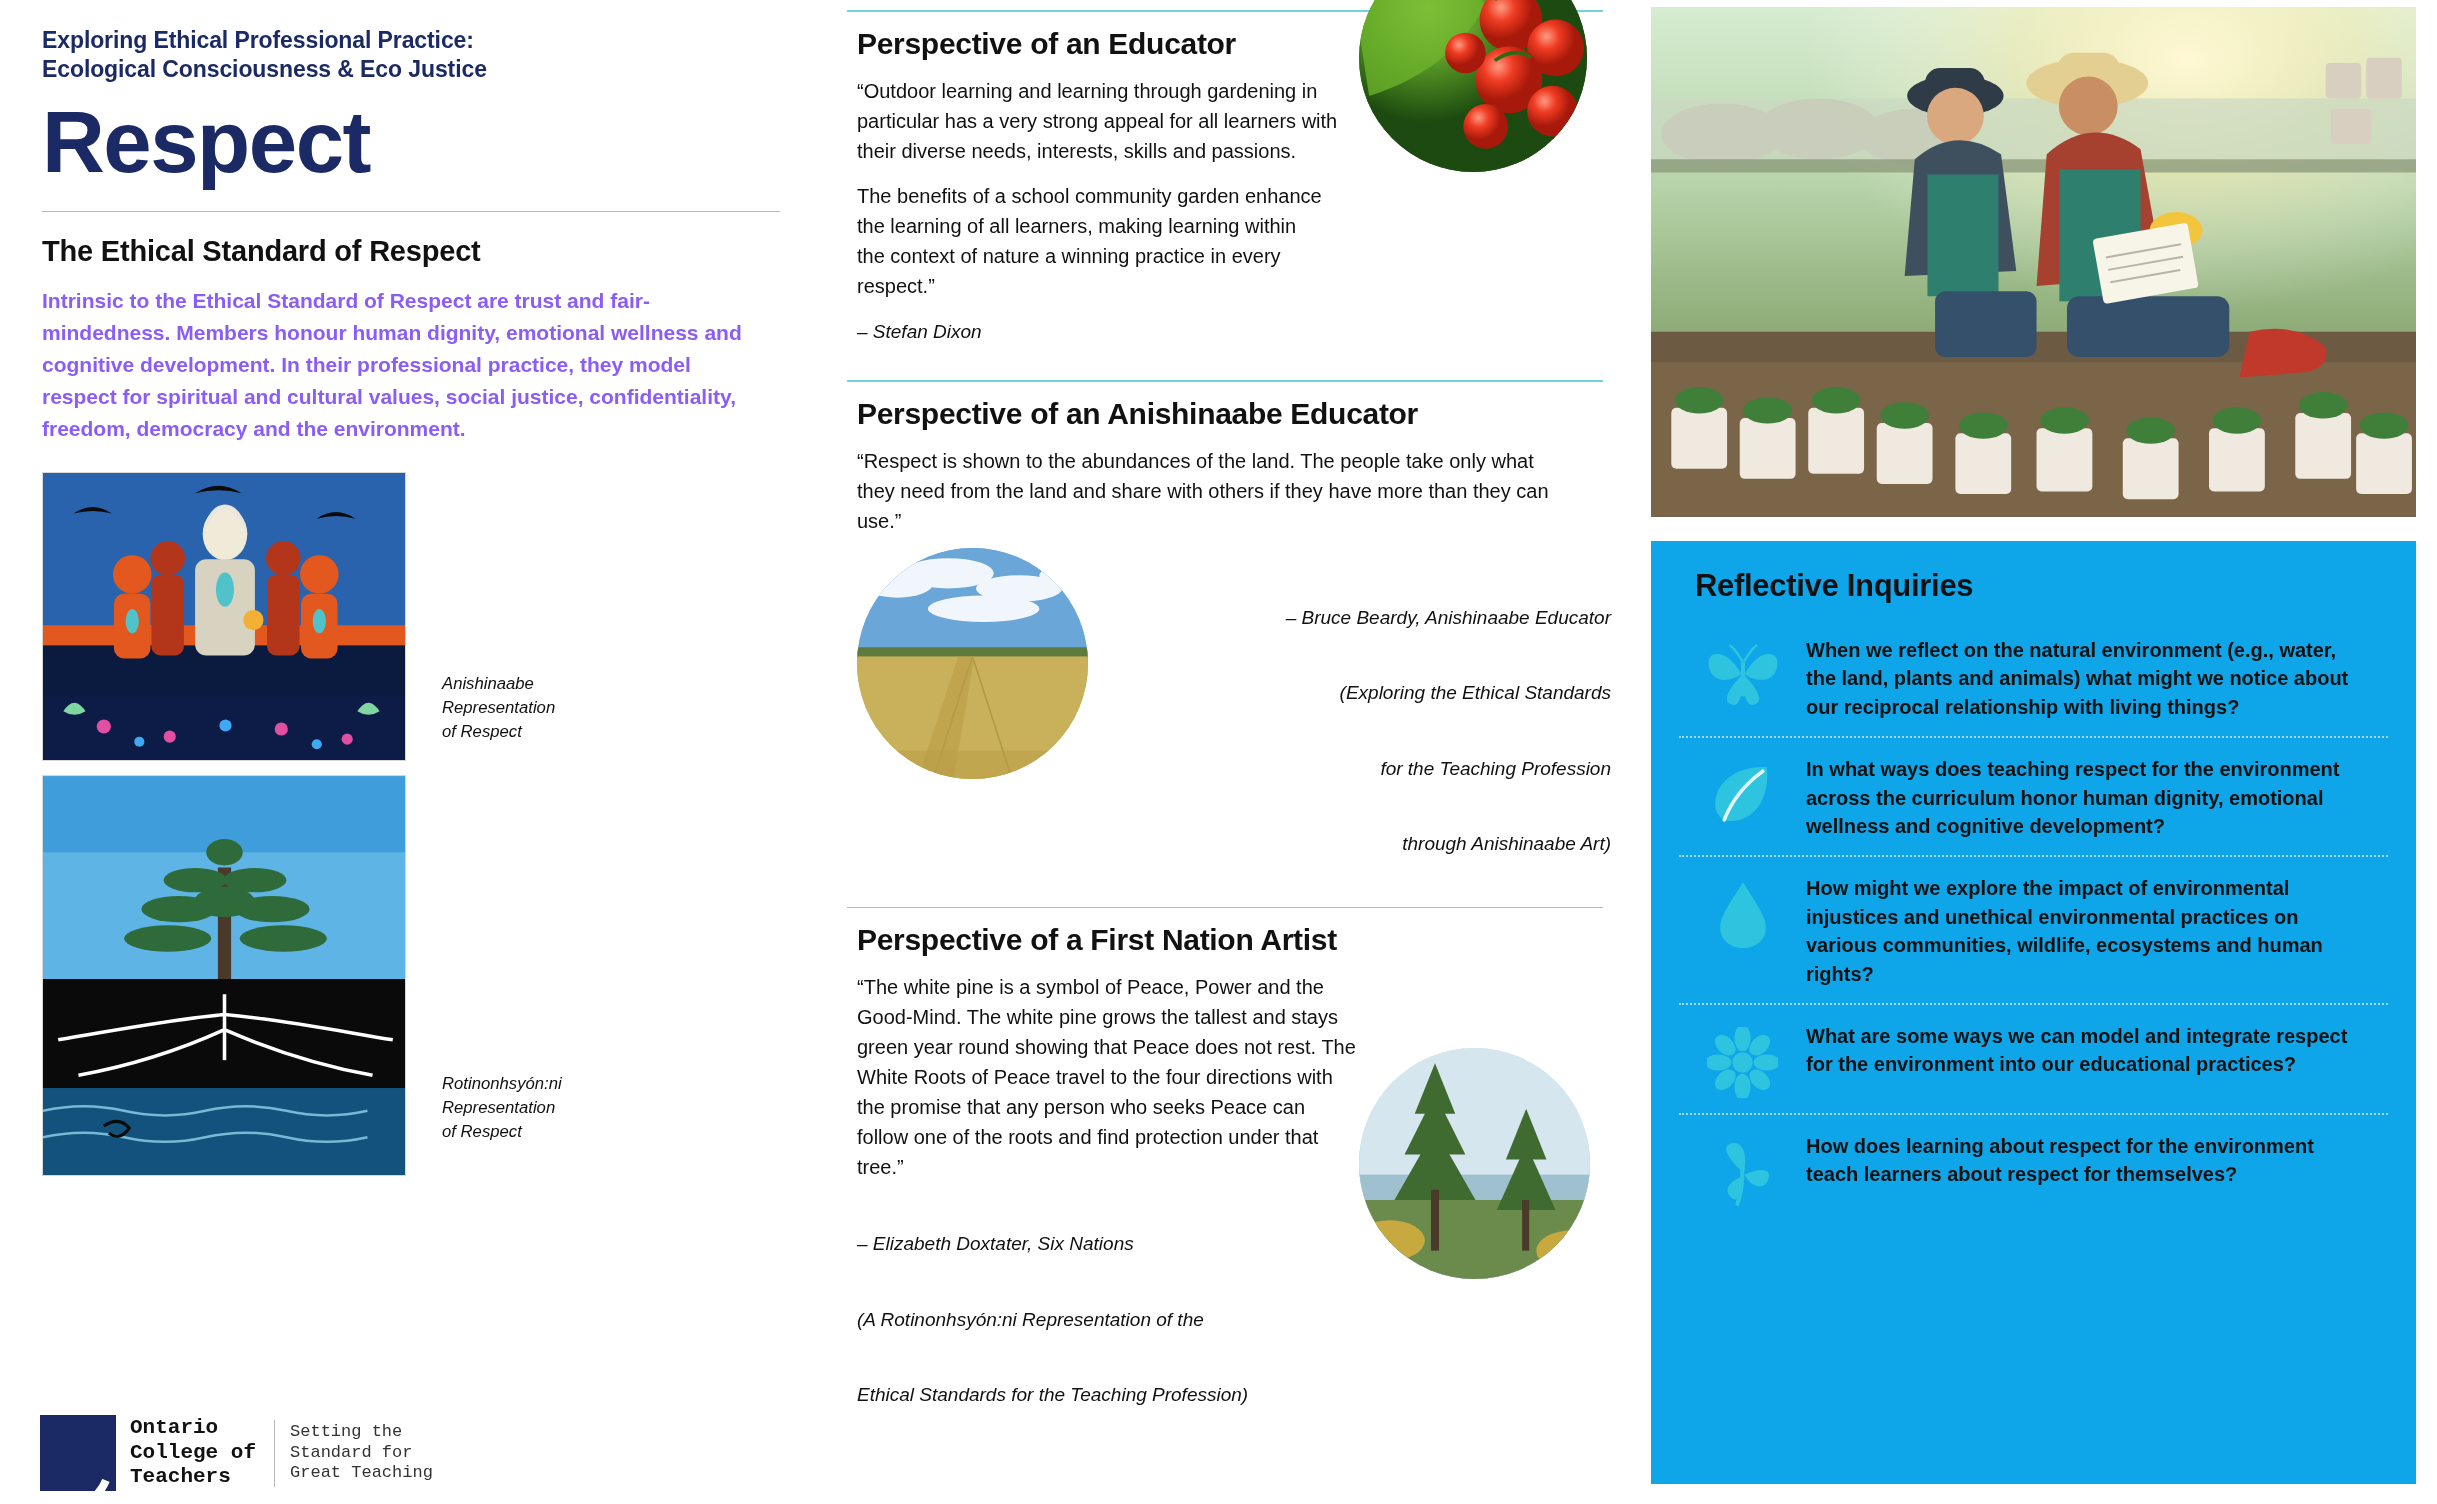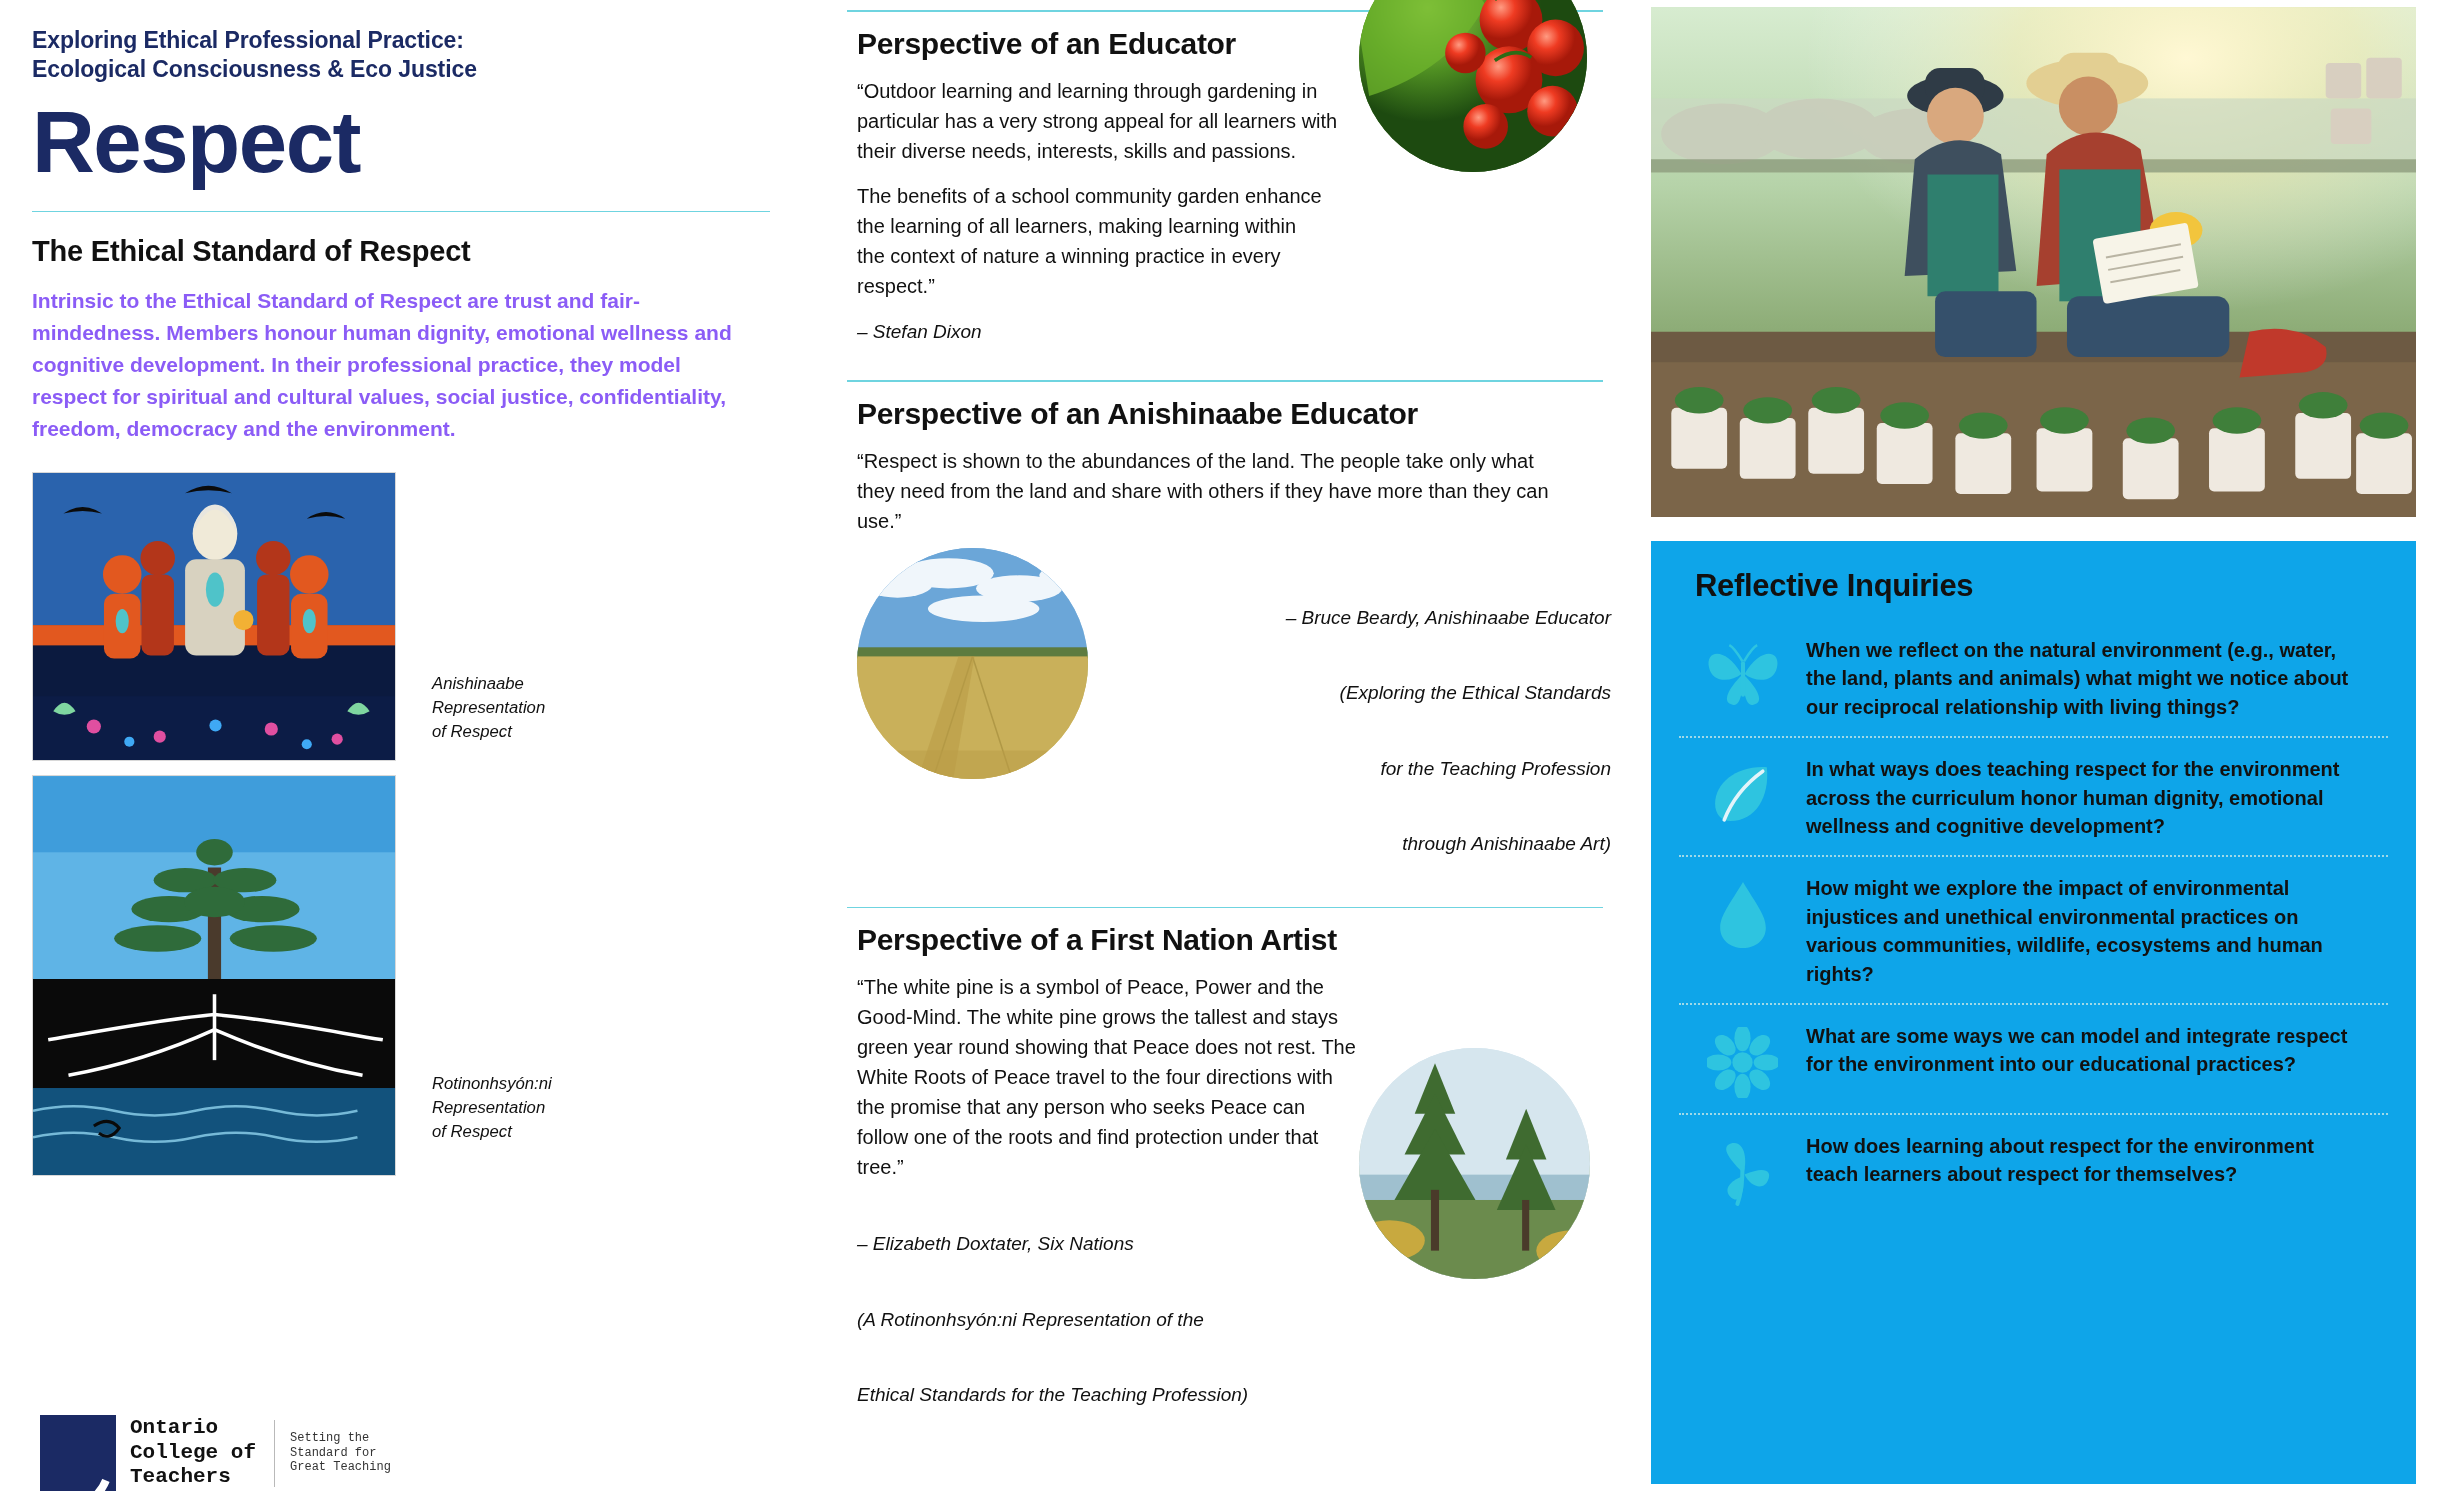--- a/index.html
+++ b/index.html
@@ -17,21 +17,21 @@
     width: 2438px;
     height: 1505px;
     display: flex;
     flex-direction: row;
     padding: 0;
   }
 
   
   .col1 {
     width: 822px;
-    padding: 26px 30px 0 32px;
+    padding: 26px 30px 0 42px;
     position: relative;
   }
   .kicker {
     color: #1b2a64;
     font-size: 23px;
     font-weight: bold;
     line-height: 1.28;
     letter-spacing: -0.1px;
   }
   .big-title {
@@ -117,21 +117,21 @@
     margin-left: 14px;
     font-size: 21px;
     font-weight: bold;
     line-height: 1.18;
     color: #111;
   }
   .logo-div {
     width: 1px; height: 67px; background: #b9b9b9; margin: 0 15px 0 18px;
   }
   .logo-sub {
-    font-size: 12px;
+    font-size: 17px;
     line-height: 1.22;
     color: #333;
   }
 
   
   .col2 {
     width: 819px;
     padding: 10px 30px 0 25px;
   }
   .c2-rule { height:1.5px; background:#6fd4e0; width: 756px; }

